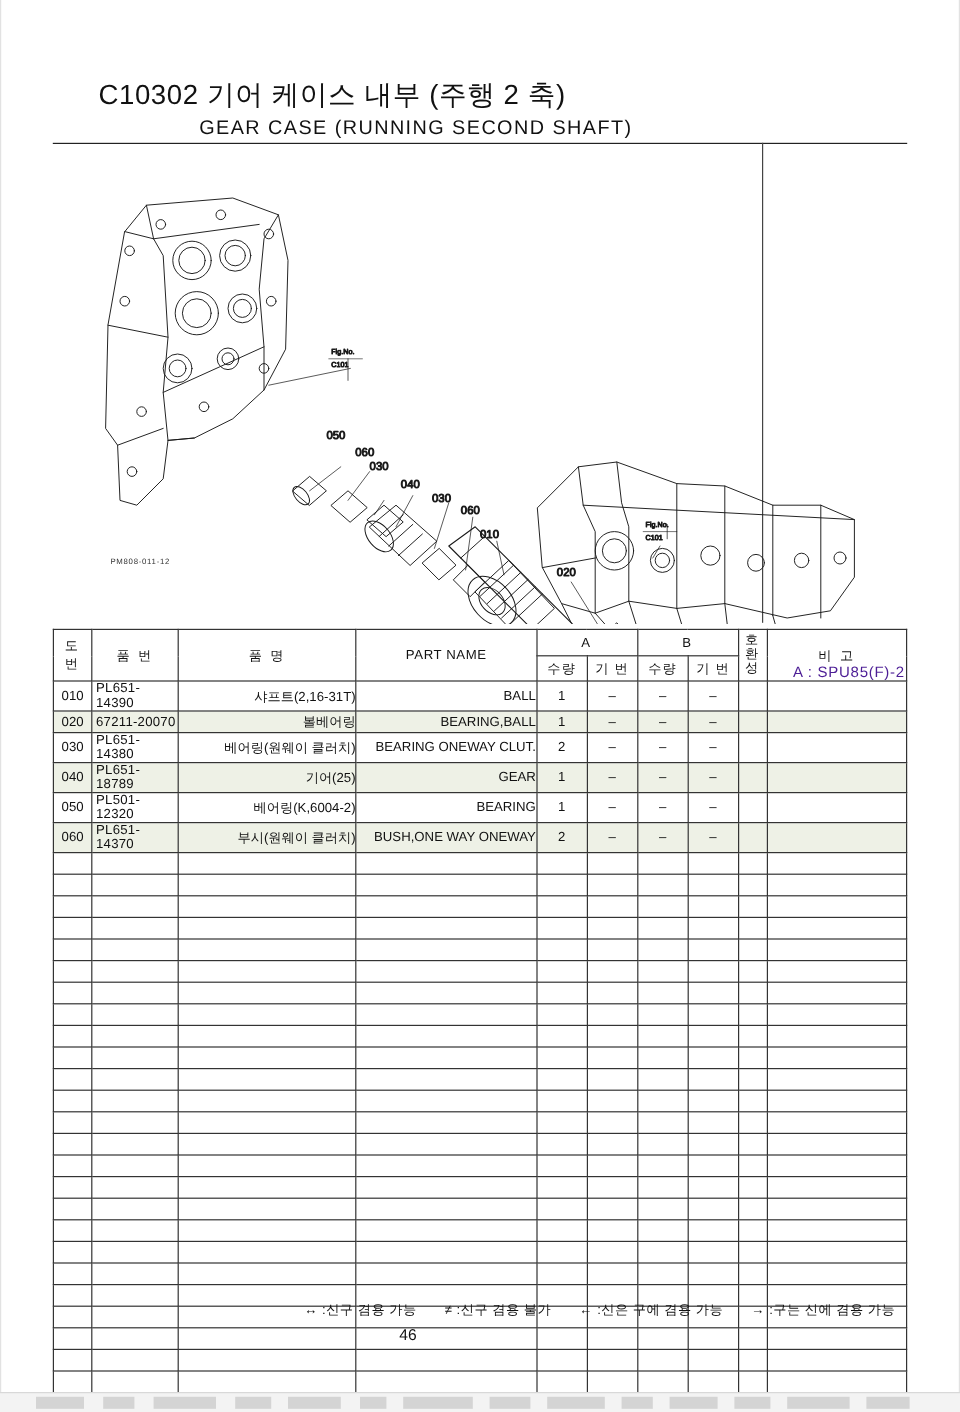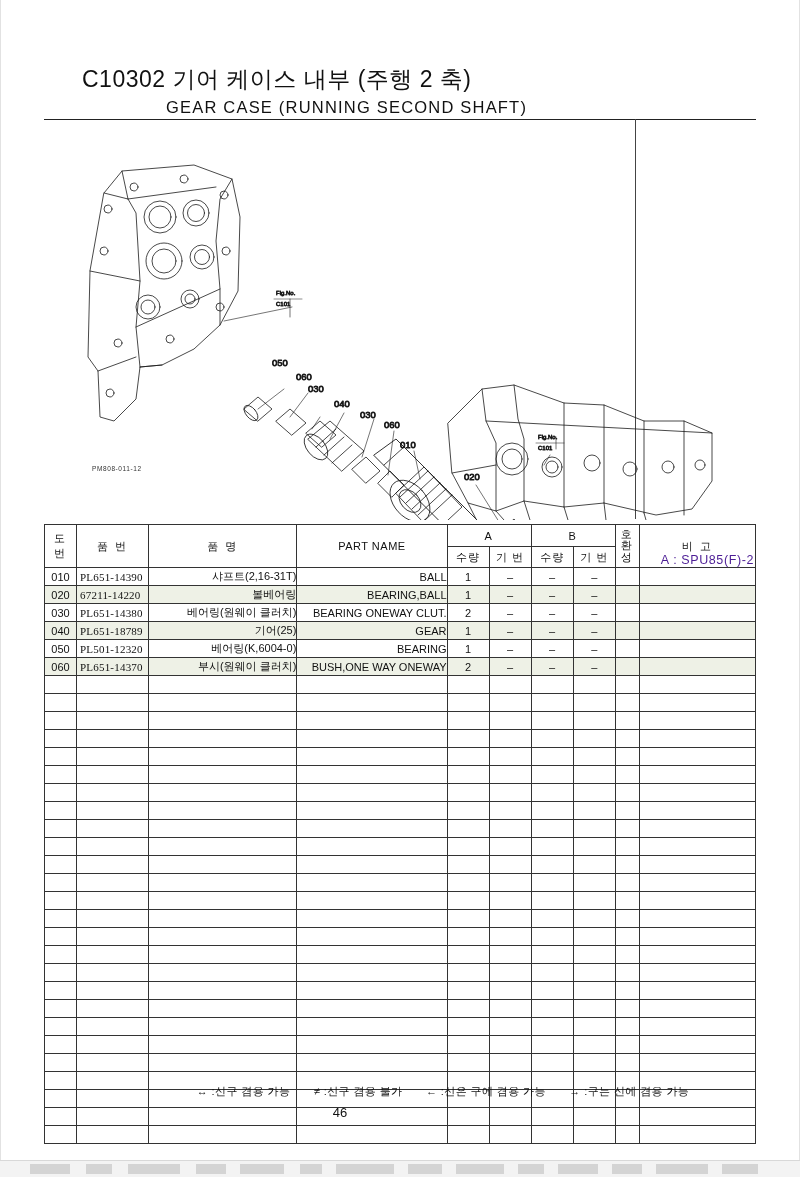--- a/index.html
+++ b/index.html
@@ -116,21 +116,21 @@
     font-size: 12px;
     letter-spacing: 2px;
     height: 21px;
   }
   .h-main td.nolet { letter-spacing: 0.5px; }
   .h-sub td { font-size: 10.5px; letter-spacing: 1px; height: 20px; }
 
   tr.data td { height: 17px; }
   tr.data td.c { text-align: center; }
   tr.data td.l { text-align: right; padding-left: 4px; }
-  tr.data td.pn { text-align: left; padding-left: 3px; letter-spacing: 0.2px; font-family: Liberation Serif, serif; }
+  tr.data td.pn { text-align: left; padding-left: 3px; letter-spacing: 0.2px; }
   tr.data:nth-child(odd of .data) { }
   tr.shade td { background: #eef1e6; }
 
   tr.filler td { height: 17px; }
 
   .col-dobeon { width: 32px; }
   .col-pumbeon { width: 72px; }
   .col-pummyeong { width: 148px; }
   .col-partname { width: 150px; }
   .col-qa { width: 42px; }
@@ -145,25 +145,24 @@
     line-height: 1.05;
     letter-spacing: 0;
   }
 
   
   .legend {
     position: absolute;
     left: 44px;
     top: 1084px;
     width: 712px;
-    text-align: center;
+    text-align: right;
     font-size: 11px;
     letter-spacing: 0.4px;
     color: #111;
-    margin-left: 43px;
   }
   .legend span { margin: 0 10px; white-space: nowrap; }
 
   .page-no {
     position: absolute;
     left: 0;
     top: 1105px;
     width: 680px;
     text-align: center;
     font-size: 13px;
@@ -412,21 +411,21 @@
           <td class="l">BALL</td>
           <td class="c">1</td>
           <td class="c">–</td>
           <td class="c">–</td>
           <td class="c">–</td>
           <td class="c"></td>
           <td class="c"></td>
         </tr>
         <tr class="data shade">
           <td class="c">020</td>
-          <td class="pn">67211-14220</td>
+          <td class="pn">67211-20070</td>
           <td class="l">볼베어링</td>
           <td class="l">BEARING,BALL</td>
           <td class="c">1</td>
           <td class="c">–</td>
           <td class="c">–</td>
           <td class="c">–</td>
           <td class="c"></td>
           <td class="c"></td>
         </tr>
         <tr class="data">
@@ -449,21 +448,21 @@
           <td class="c">1</td>
           <td class="c">–</td>
           <td class="c">–</td>
           <td class="c">–</td>
           <td class="c"></td>
           <td class="c"></td>
         </tr>
         <tr class="data">
           <td class="c">050</td>
           <td class="pn">PL501-12320</td>
-          <td class="l">베어링(K,6004-0)</td>
+          <td class="l">베어링(K,6004-2)</td>
           <td class="l">BEARING</td>
           <td class="c">1</td>
           <td class="c">–</td>
           <td class="c">–</td>
           <td class="c">–</td>
           <td class="c"></td>
           <td class="c"></td>
         </tr>
         <tr class="data shade">
           <td class="c">060</td>

